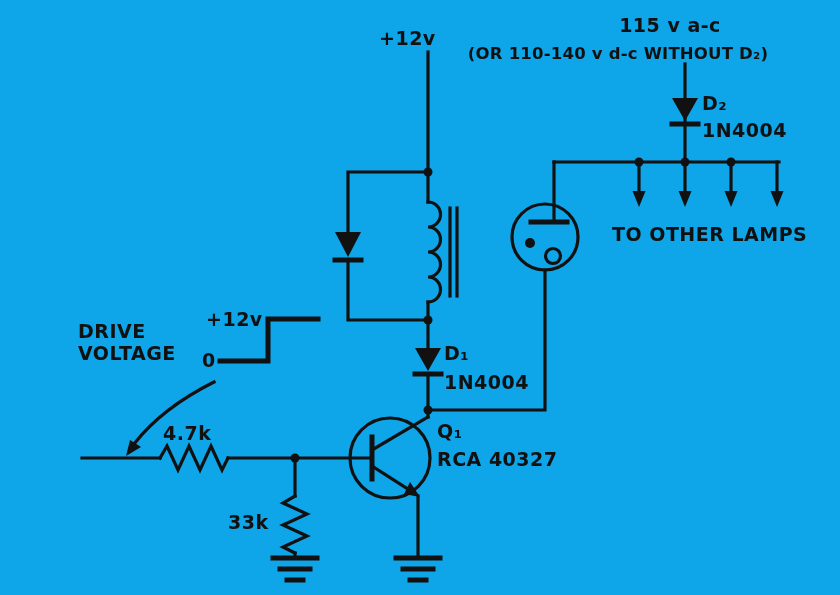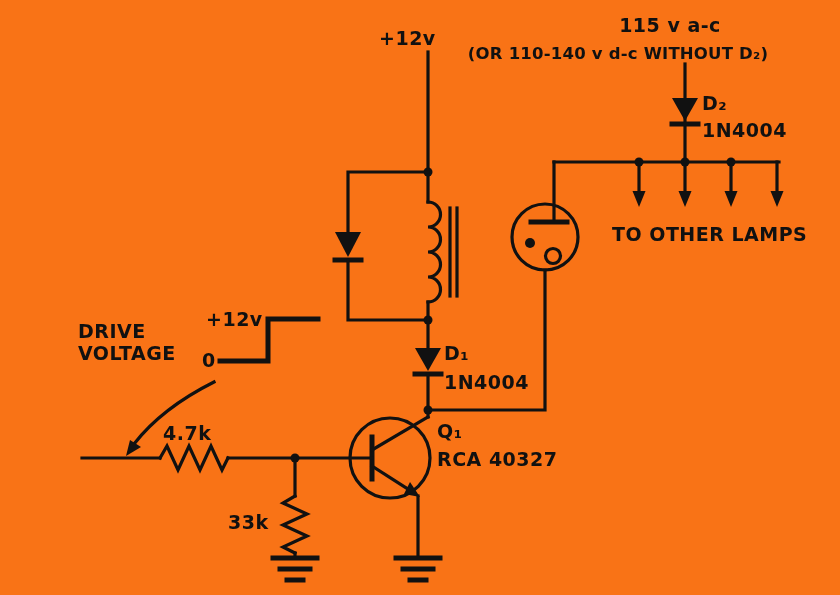--- a/index.html
+++ b/index.html
@@ -1,18 +1,18 @@
 <!DOCTYPE html>
 <html><head>
 <meta charset="utf-8">
 <style>
   html, body { margin: 0; padding: 0; background: #ffffff; }
   .page {
     width: 840px; height: 595px;
-    background: #f97316;
+    background: #0ea5e9;
     position: relative;
     overflow: hidden;
   }
   svg { display: block; }
   .wire   { stroke: #111111; stroke-width: 3.2; fill: none; stroke-linecap: square; stroke-linejoin: miter; }
   .wire-thick { stroke: #111111; stroke-width: 5; fill: none; stroke-linecap: square; }
   .sym-fill { fill: #111111; stroke: none; }
   .sym-open { fill: none; stroke: #111111; stroke-width: 3.2; }
   .dot { fill: #111111; stroke: none; }
   .lbl {

